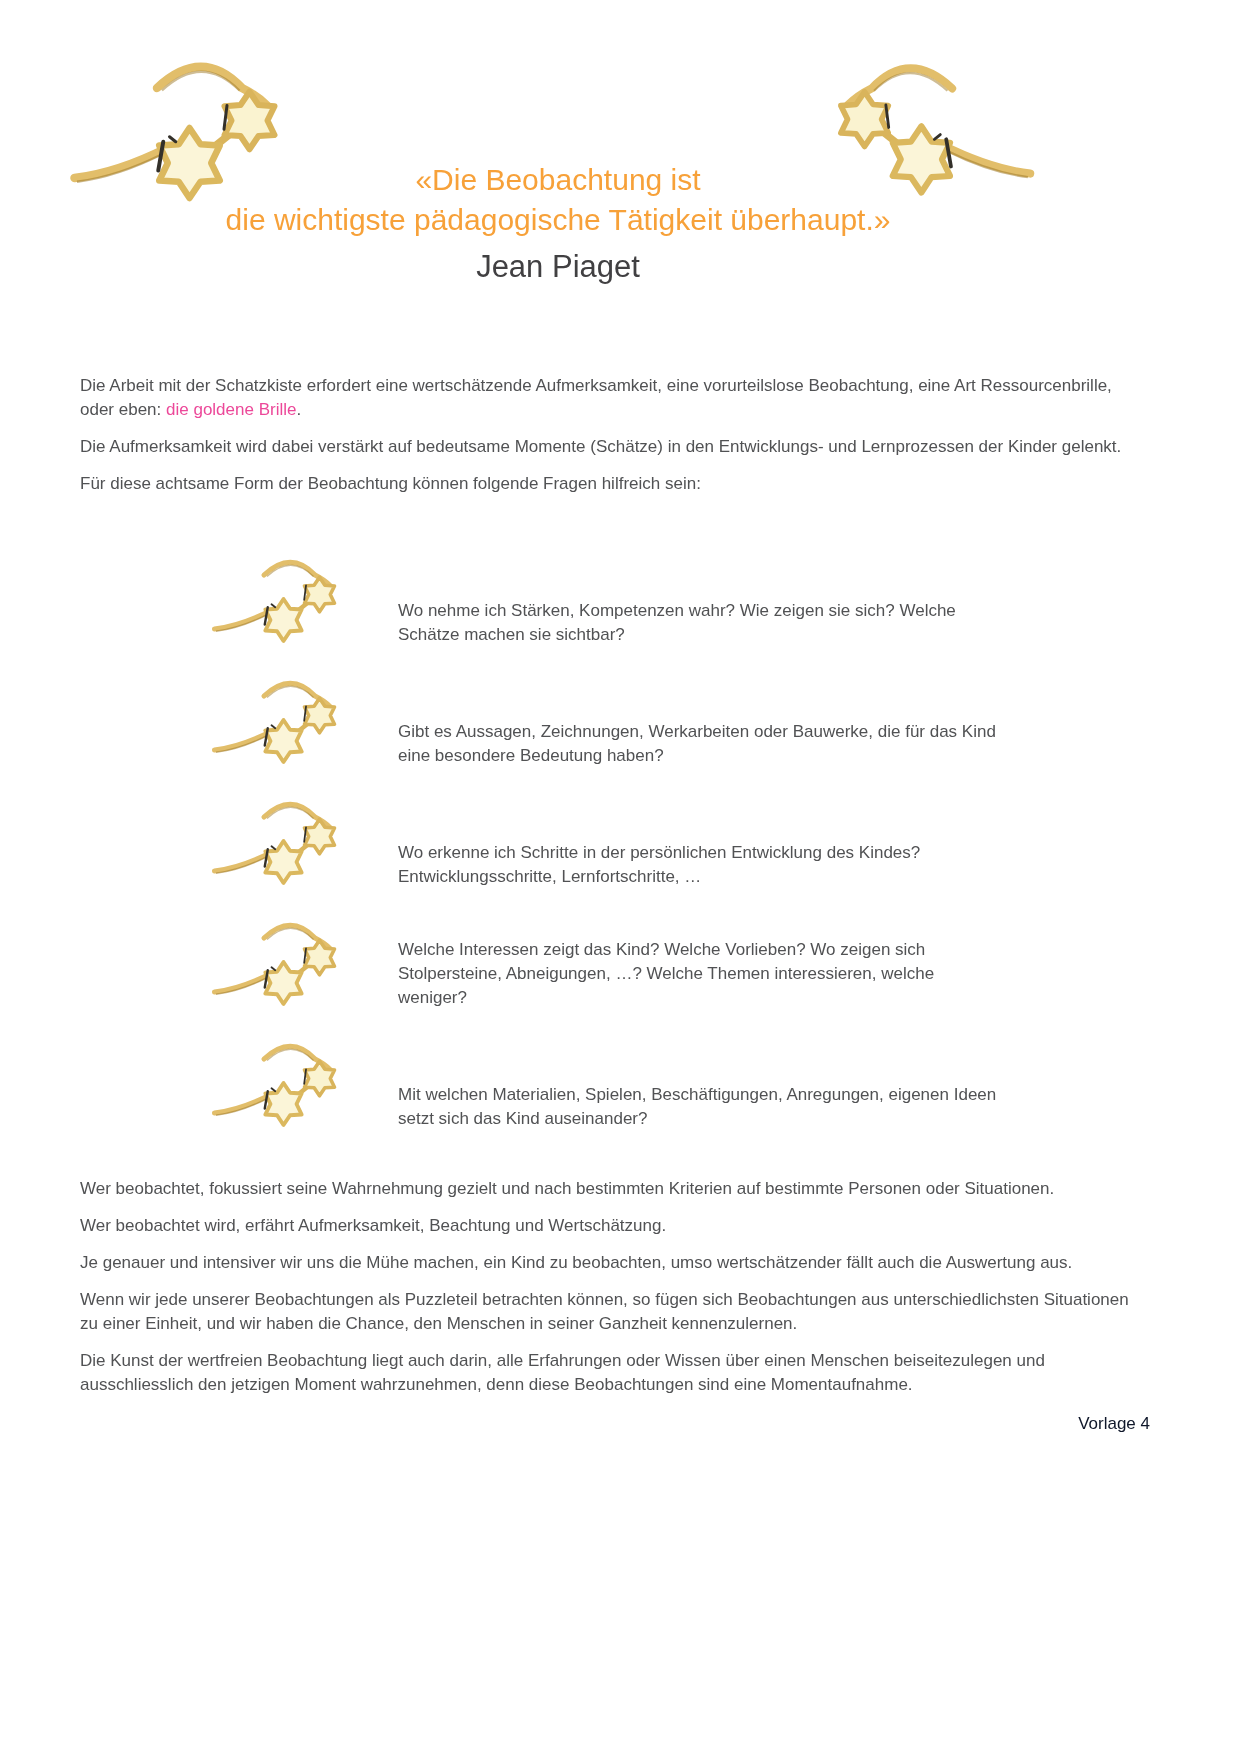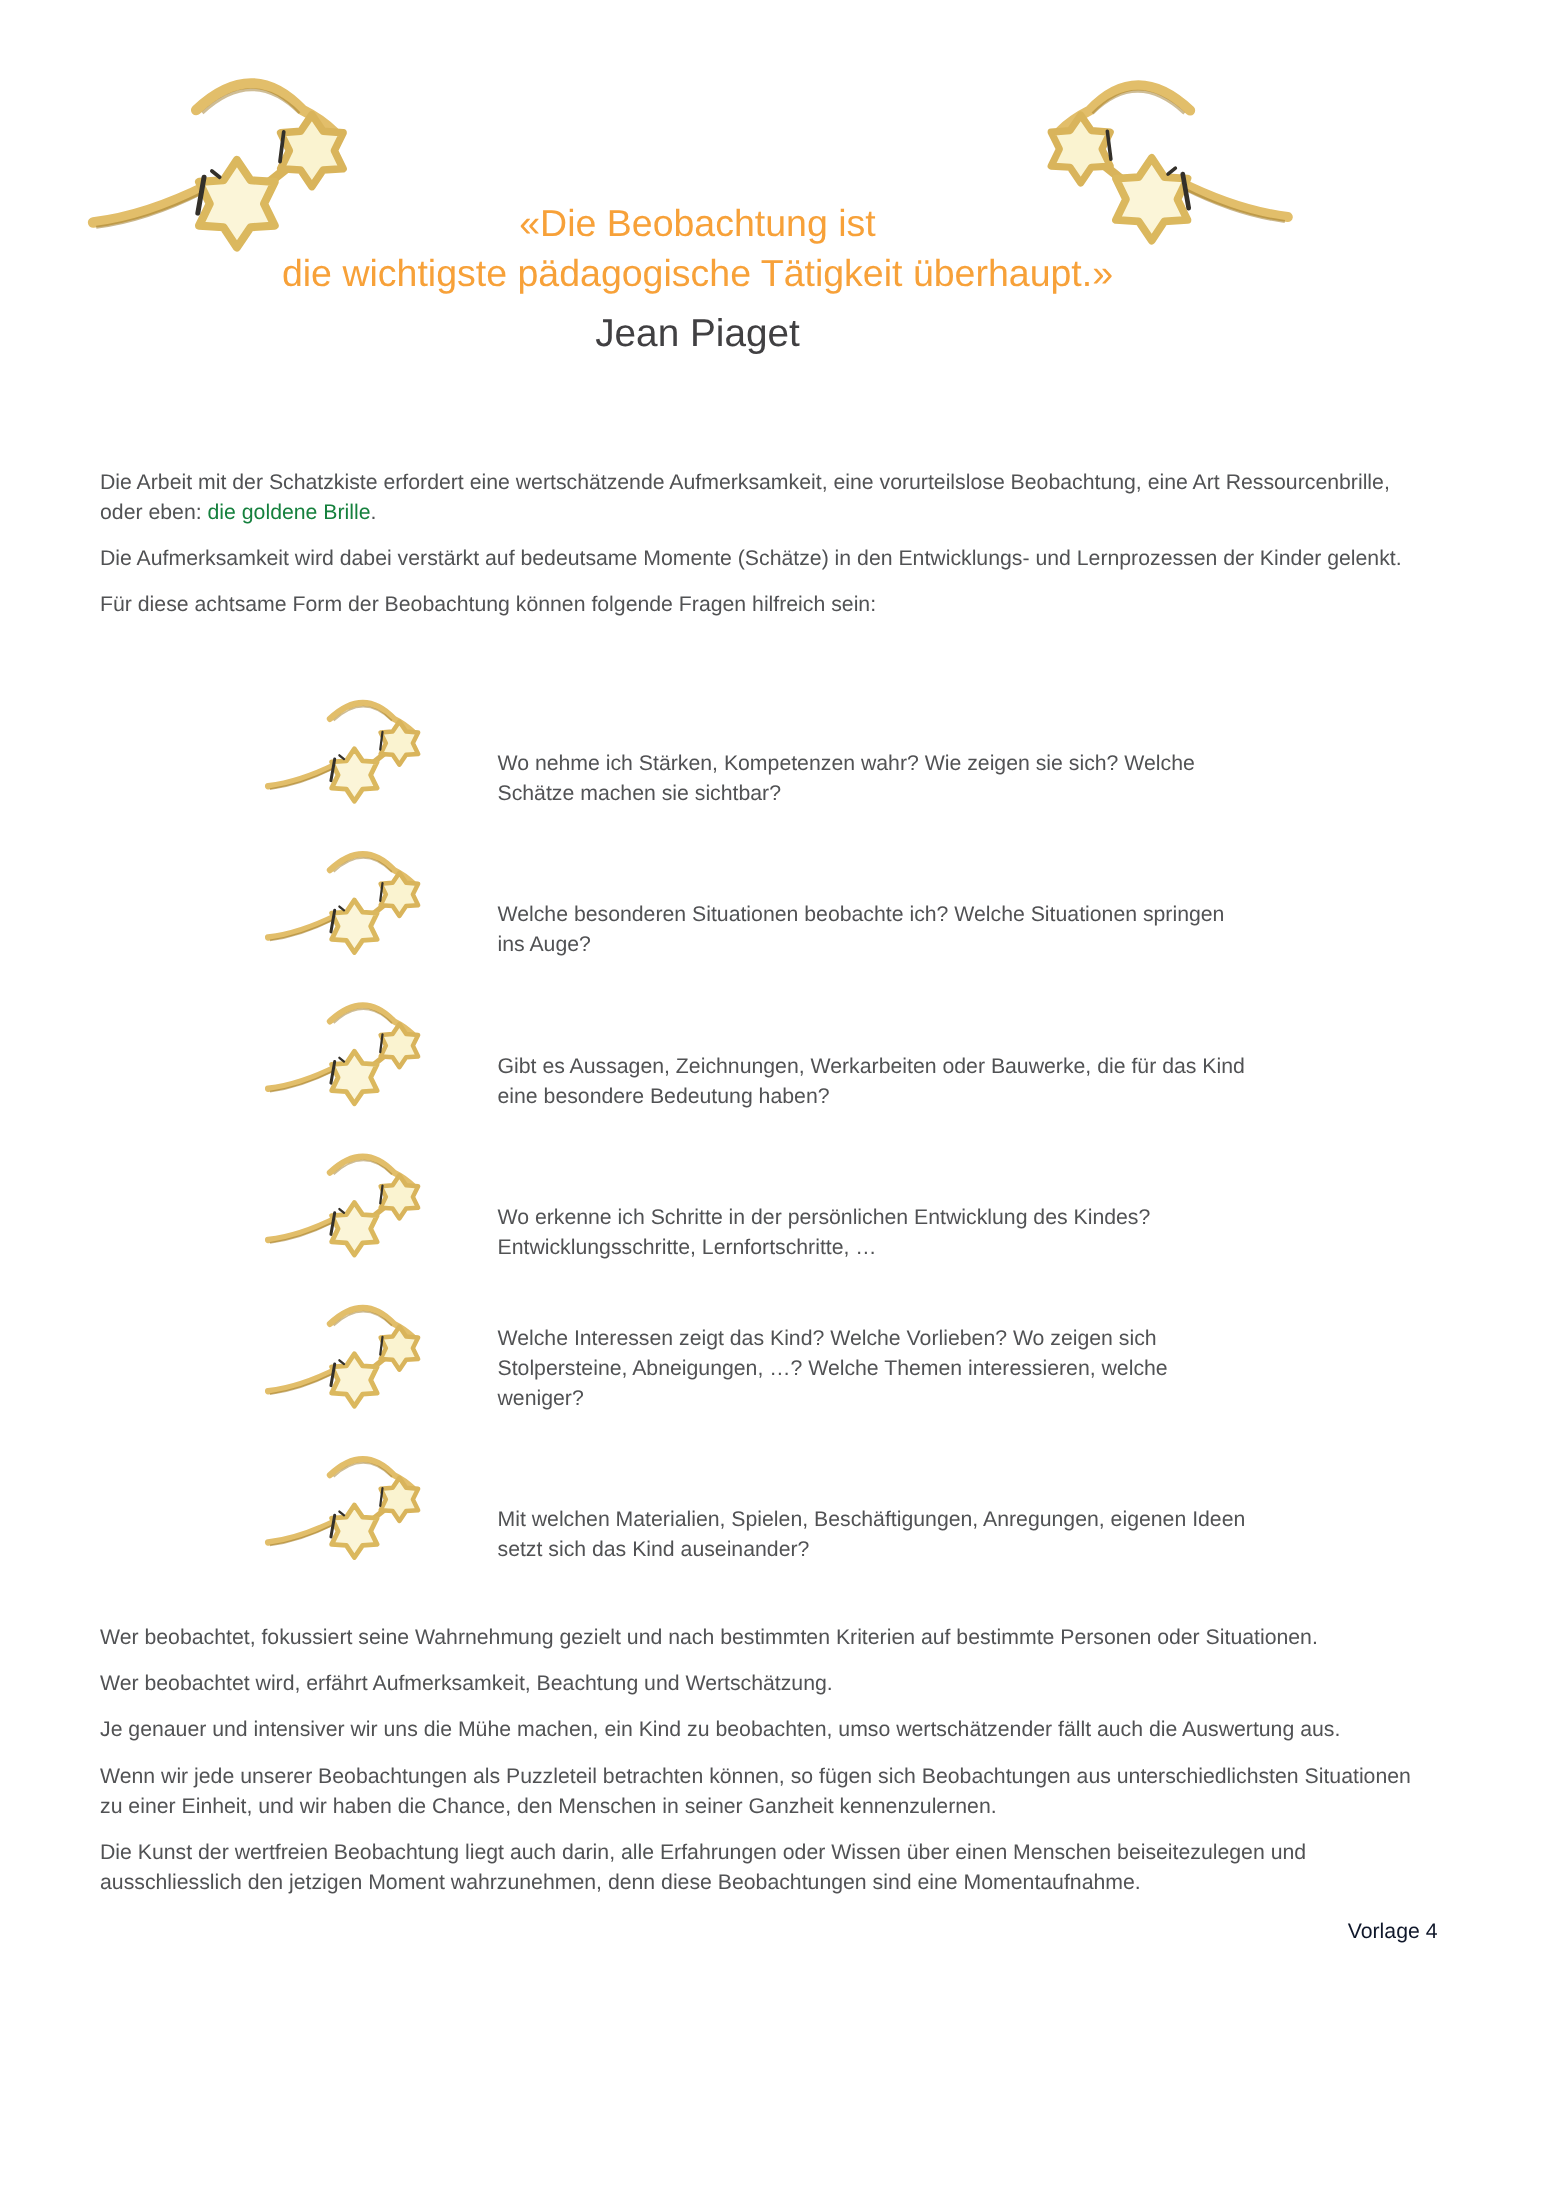--- a/index.html
+++ b/index.html
@@ -15,21 +15,21 @@
   .header{position:relative;height:310px;}
   .glasses-left{position:absolute;left:66px;top:58px;width:252px;height:150px;}
   .glasses-right{position:absolute;left:800px;top:60px;width:238px;height:142px;transform:scaleX(-1);}
   .quote-block{position:absolute;left:0;top:160px;width:1116px;text-align:center;}
   .quote-line{font-size:30px;line-height:40px;color:#F7A139;font-weight:400;}
   .quote-author{font-size:31px;line-height:38px;color:#414042;margin-top:8px;}
   
   .content{padding:0 90px 0 80px;}
   .para{font-size:17px;line-height:24px;margin:0 0 13px 0;max-width:1070px;}
   .para:first-child{margin-top:64px;}
-  .highlight{color:#15803d;}
+  .highlight{color:#ec4899;}
   .q-list{margin-top:30px;}
   .q-item{display:flex;align-items:flex-end;min-height:121px;}
   .q-icon{flex:none;width:150px;height:90px;margin-left:130px;}
   .q-text{margin-left:38px;width:600px;font-size:17px;line-height:24px;}
   .closing-first{margin-top:46px;}
   .page-label{font-size:17px;line-height:22px;color:#0f172a;text-align:right;margin-top:16px;max-width:1070px;}
   
   .footer{position:absolute;left:80px;top:1786px;font-size:12px;color:#77787B;letter-spacing:0.2px;}
   .defs-holder{position:absolute;width:0;height:0;overflow:hidden;}
 </style>
@@ -87,26 +87,20 @@
       <div class="q-item">
         <svg class="q-icon" viewBox="0 0 100 60">
             <use href="#glasses"></use>
           </svg>
         <div class="q-text">Wo nehme ich Stärken, Kompetenzen wahr? Wie zeigen sie sich? Welche Schätze machen sie sichtbar?</div>
       </div>
       <div class="q-item">
         <svg class="q-icon" viewBox="0 0 100 60">
             <use href="#glasses"></use>
           </svg>
-        <div class="q-text">Welche besonderen Situationen beobachte ich? Welche Situationen springen ins Auge?</div>
-      </div>
-      <div class="q-item">
-        <svg class="q-icon" viewBox="0 0 100 60">
-            <use href="#glasses"></use>
-          </svg>
         <div class="q-text">Gibt es Aussagen, Zeichnungen, Werkarbeiten oder Bauwerke, die für das Kind eine besondere Bedeutung haben?</div>
       </div>
       <div class="q-item">
         <svg class="q-icon" viewBox="0 0 100 60">
             <use href="#glasses"></use>
           </svg>
         <div class="q-text">Wo erkenne ich Schritte in der persönlichen Entwicklung des Kindes? Entwicklungsschritte, Lernfortschritte, …</div>
       </div>
       <div class="q-item">
         <svg class="q-icon" viewBox="0 0 100 60">

